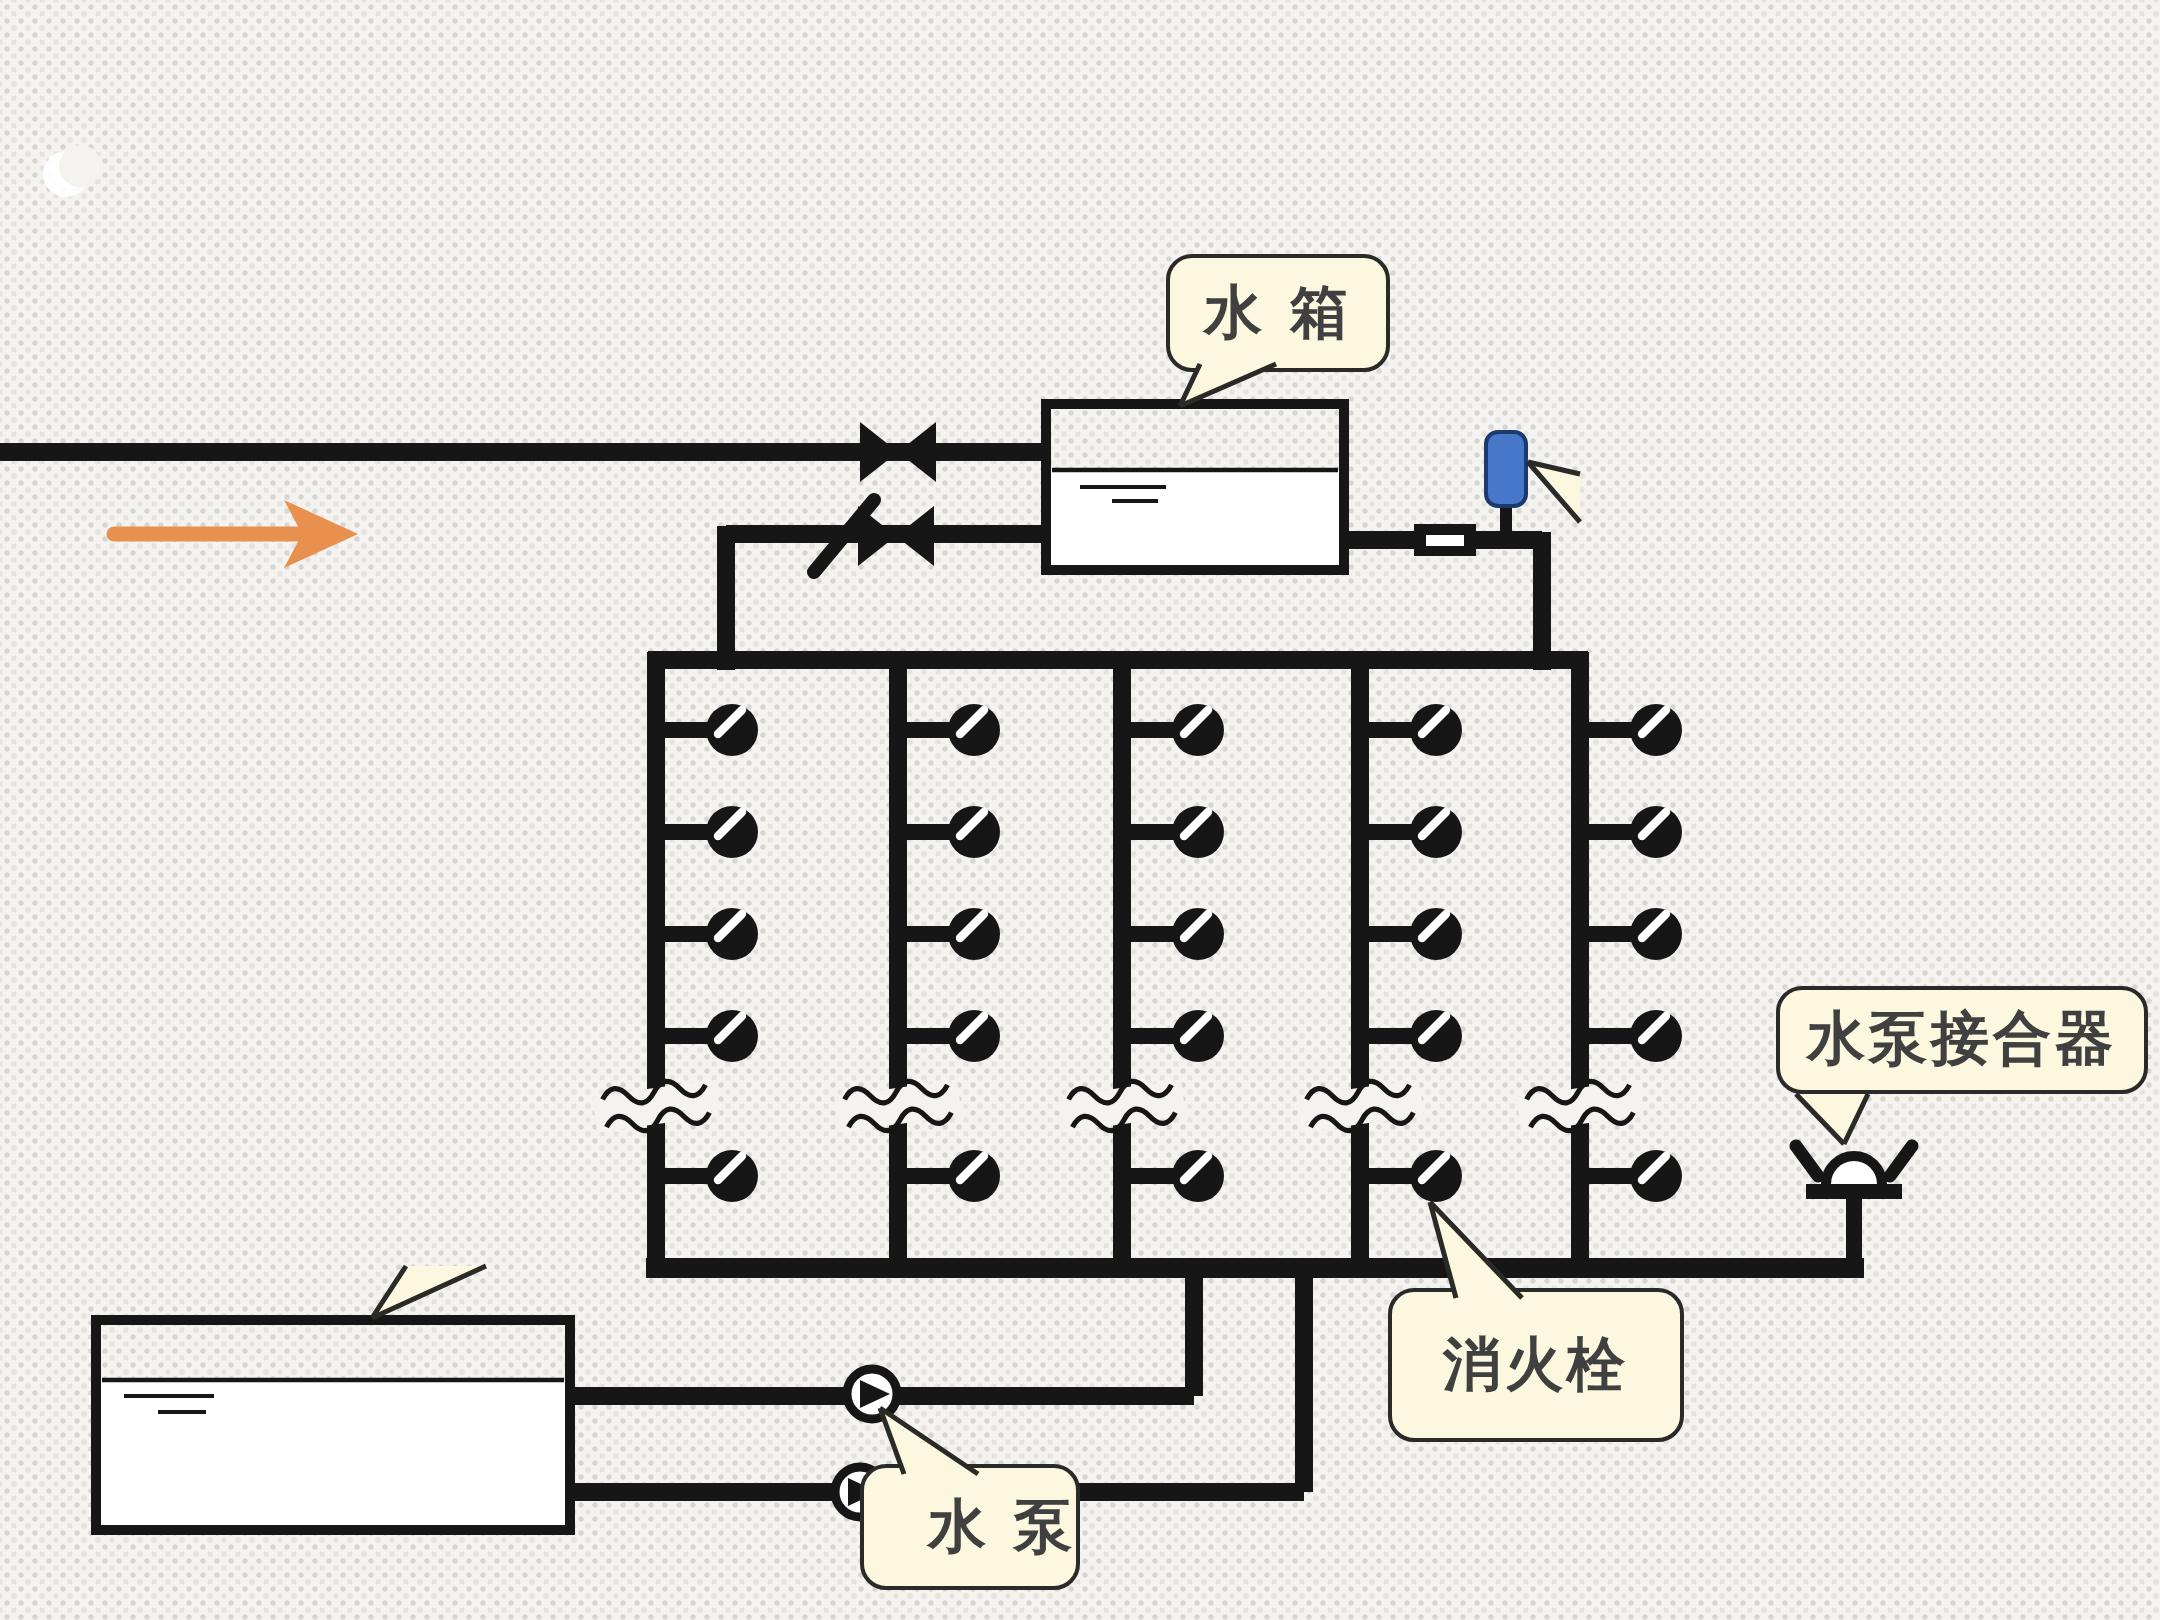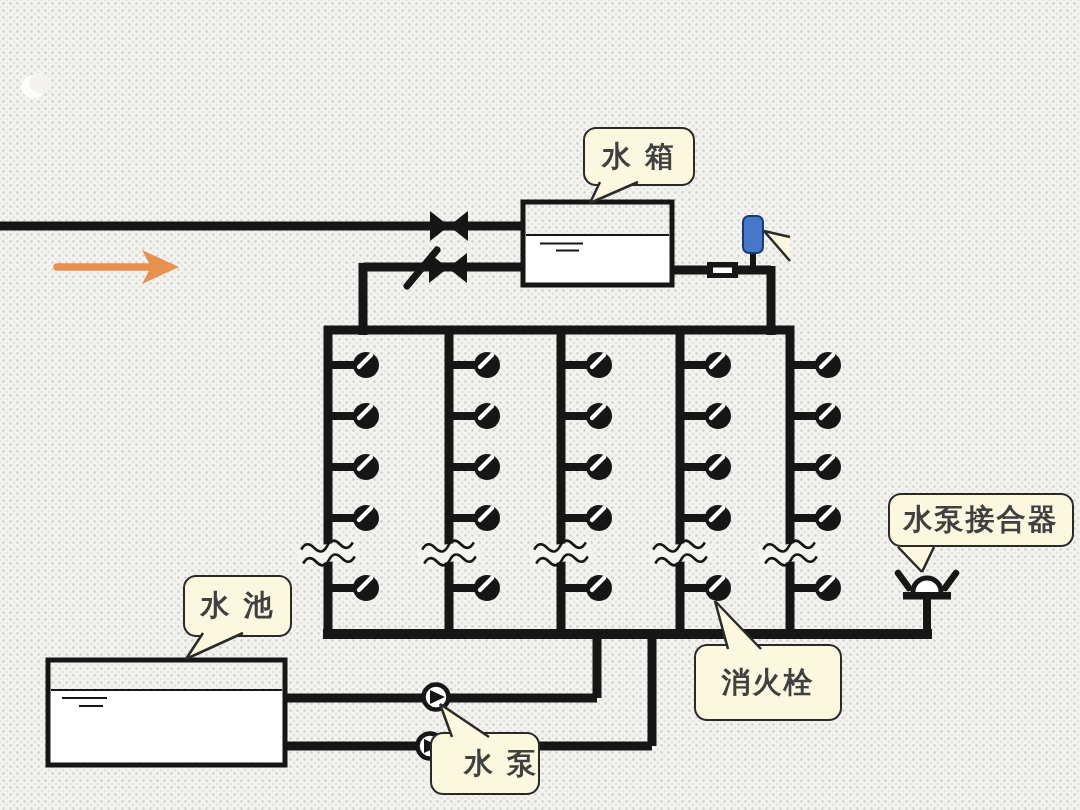--- a/index.html
+++ b/index.html
@@ -280,21 +280,20 @@
       <line x1="909" y1="588" x2="898" y2="573" style="stroke:var(--pipe)" stroke-width="6.5" stroke-linecap="round"></line>
       <line x1="945" y1="588" x2="956" y2="573" style="stroke:var(--pipe)" stroke-width="6.5" stroke-linecap="round"></line>
       <rect x="903" y="592" width="48" height="7.5" class="solid"></rect>
       <path d="M913,592 A14,14 0 0 1 941,592" fill="#FFFFFF" style="stroke:var(--pipe)" stroke-width="5"></path>
     </g>
   </svg>
 
   <div class="callout" style="left:583px;top:127px;width:112px;height:59px;">水 箱</div>
   <div class="callout" style="left:872px;top:493px;width:186px;height:54px;margin-left:16px;">水泵接合器</div>
   <div class="callout" style="left:694px;top:644px;width:148px;height:77px;">消火栓</div>
-  <div class="callout" style="left:183px;top:575px;width:109px;height:62px;">水 池</div>
   <div class="callout" style="left:430px;top:732px;width:110px;height:63px;padding-left:32px;">水 泵</div>
 
   <svg id="tails" width="1080" height="810" viewBox="0 0 1080 810" xmlns="http://www.w3.org/2000/svg">
     <g>
       <polygon points="600,182 638,182 590,203" style="fill:var(--callout-fill)"></polygon>
       <path d="M600,182 L590,203 M638,182 L590,203" style="stroke:var(--callout-border)" stroke-width="2.5" fill="none"></path>
     </g>
     <g>
       <polygon points="790,237 790,261 764,231" style="fill:var(--callout-fill)"></polygon>
       <path d="M790,237 L764,231 M790,261 L764,231" style="stroke:var(--callout-border)" stroke-width="2.5" fill="none"></path>

